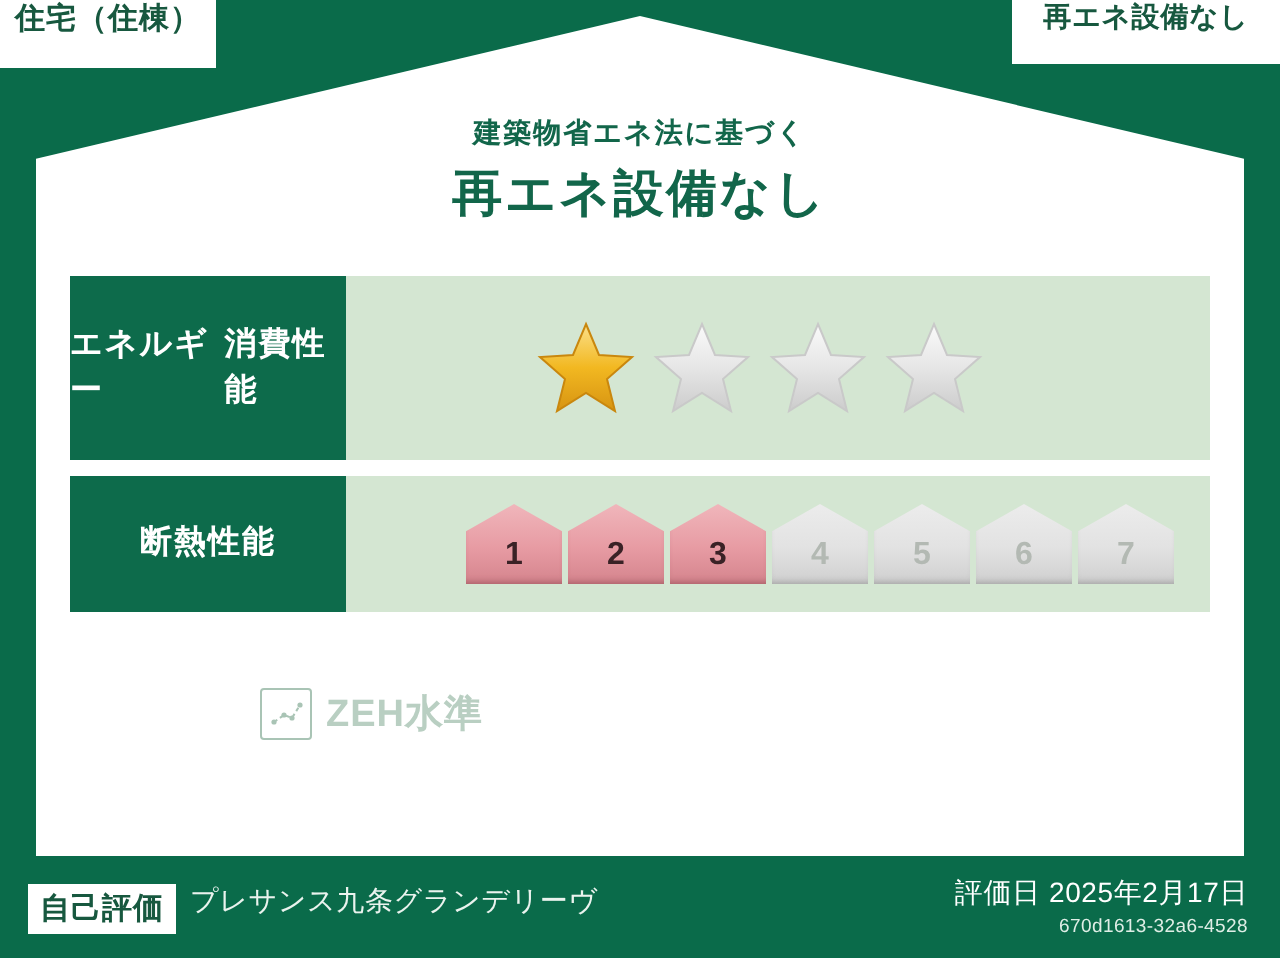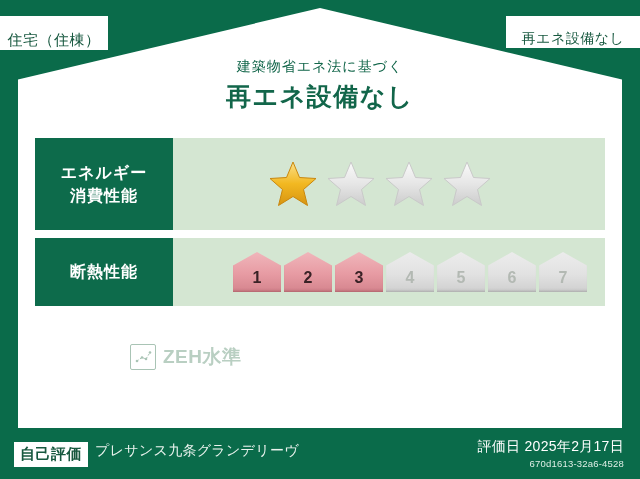--- a/index.html
+++ b/index.html
@@ -14,38 +14,38 @@
   
   .house-body{
     position:absolute;left:18px;top:8px;width:604px;height:420px;
     background:#ffffff;
     clip-path:polygon(0% 17.0%, 50% 0%, 100% 17.0%, 100% 100%, 0% 100%);
   }
 
   
   .corner-badge{
     position:absolute;background:#ffffff;color:#17583f;
-    font-weight:normal;letter-spacing:.5px;
-    display:flex;align-items:flex-end;justify-content:center;margin-top:16px;
+    font-weight:bold;letter-spacing:.5px;
+    display:flex;align-items:flex-start;justify-content:center;
   }
   #badge-left{left:0;top:0;width:108px;height:34px;font-size:15px;}
   #badge-right{right:0;top:0;width:134px;height:32px;font-size:14px;}
 
   
   .heading{position:absolute;left:0;right:0;text-align:center;color:#12664a;}
-  #heading-sub{top:58px;font-size:14px;font-weight:normal;letter-spacing:1px;}
+  #heading-sub{top:58px;font-size:14px;font-weight:bold;letter-spacing:1px;}
   #heading-main{top:80px;font-size:25px;font-weight:bold;letter-spacing:1.5px;}
 
   
   .metric-row{position:absolute;left:35px;width:570px;display:flex;}
   #row-energy{top:138px;height:92px;}
   #row-insulation{top:238px;height:68px;}
   .row-label{
     width:138px;background:#0d6b4b;color:#fff;
-    display:flex;flex-direction:column;align-items:center;justify-content:center;
+    display:flex;flex-direction:row;align-items:center;justify-content:center;
     font-weight:bold;font-size:16px;line-height:1.45;letter-spacing:1px;
   }
   .row-value{flex:1;background:#d4e6d2;display:flex;align-items:center;}
 
   
   .stars{display:flex;align-items:center;gap:8px;padding-left:95px;}
   .star{width:50px;height:50px;display:block;}
 
   
   .houses{display:flex;align-items:center;gap:3px;padding-left:60px;}

